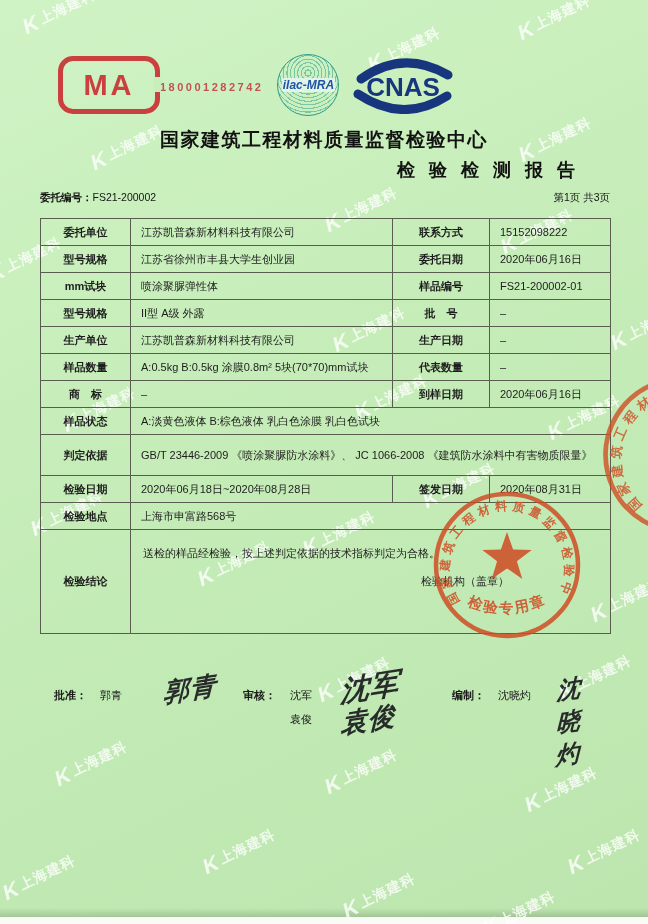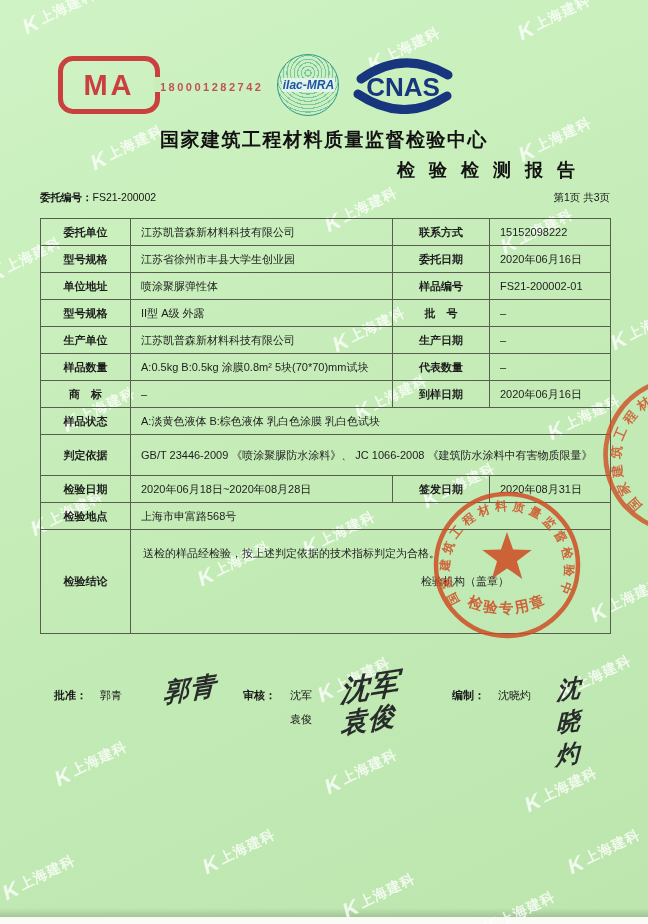--- a/index.html
+++ b/index.html
@@ -224,21 +224,21 @@
       <td class="lbl">联系方式</td>
       <td class="val">15152098222</td>
     </tr>
     <tr class="h26">
       <td class="lbl">型号规格</td>
       <td class="val">江苏省徐州市丰县大学生创业园</td>
       <td class="lbl">委托日期</td>
       <td class="val">2020年06月16日</td>
     </tr>
     <tr class="h26">
-      <td class="lbl">单位地址</td>
+      <td class="lbl">mm试块</td>
       <td class="val">喷涂聚脲弹性体</td>
       <td class="lbl">样品编号</td>
       <td class="val">FS21-200002-01</td>
     </tr>
     <tr class="h26">
       <td class="lbl">型号规格</td>
       <td class="val">II型 A级 外露</td>
       <td class="lbl">批　号</td>
       <td class="val">–</td>
     </tr>

